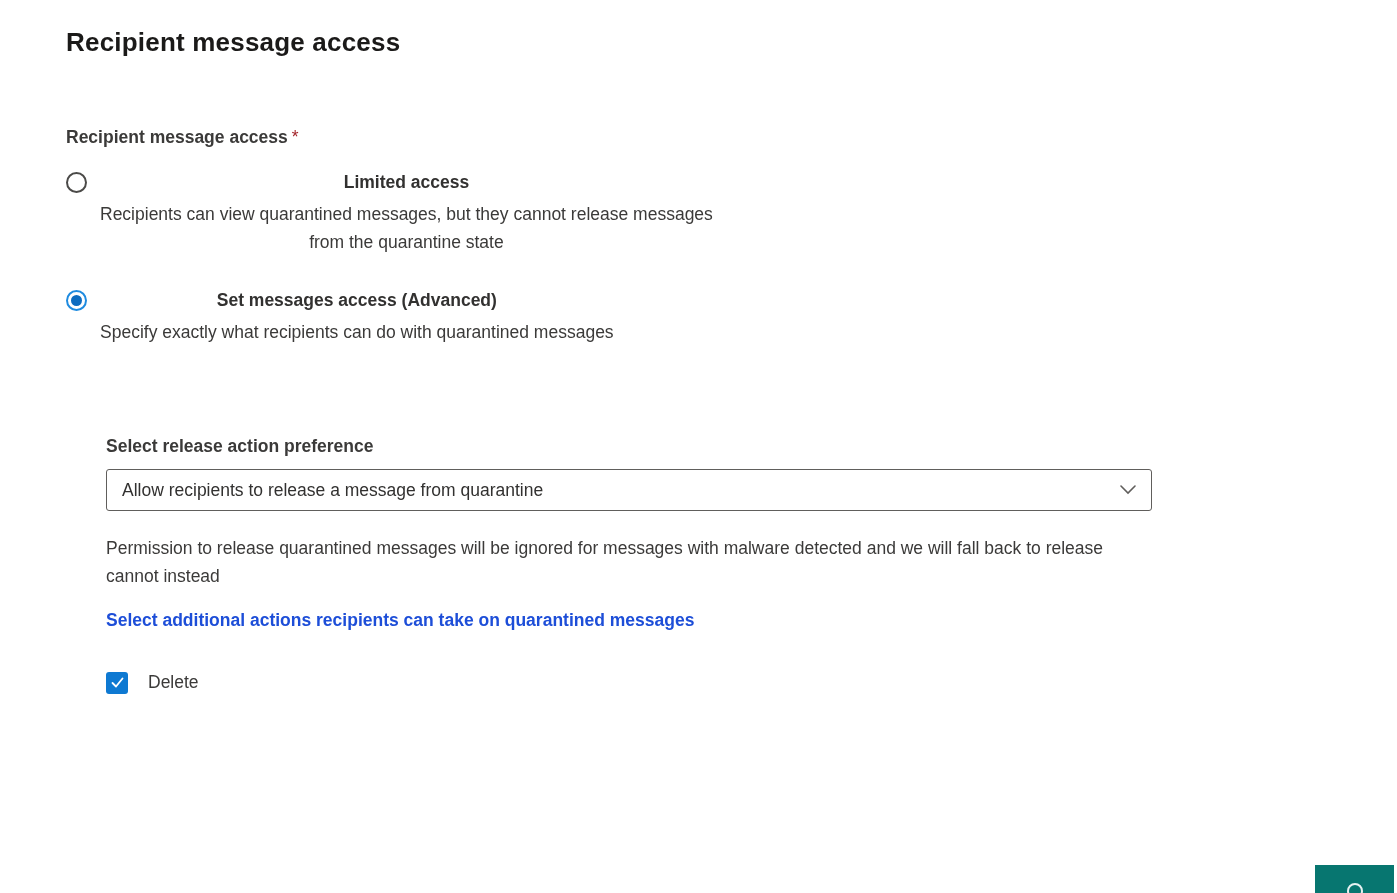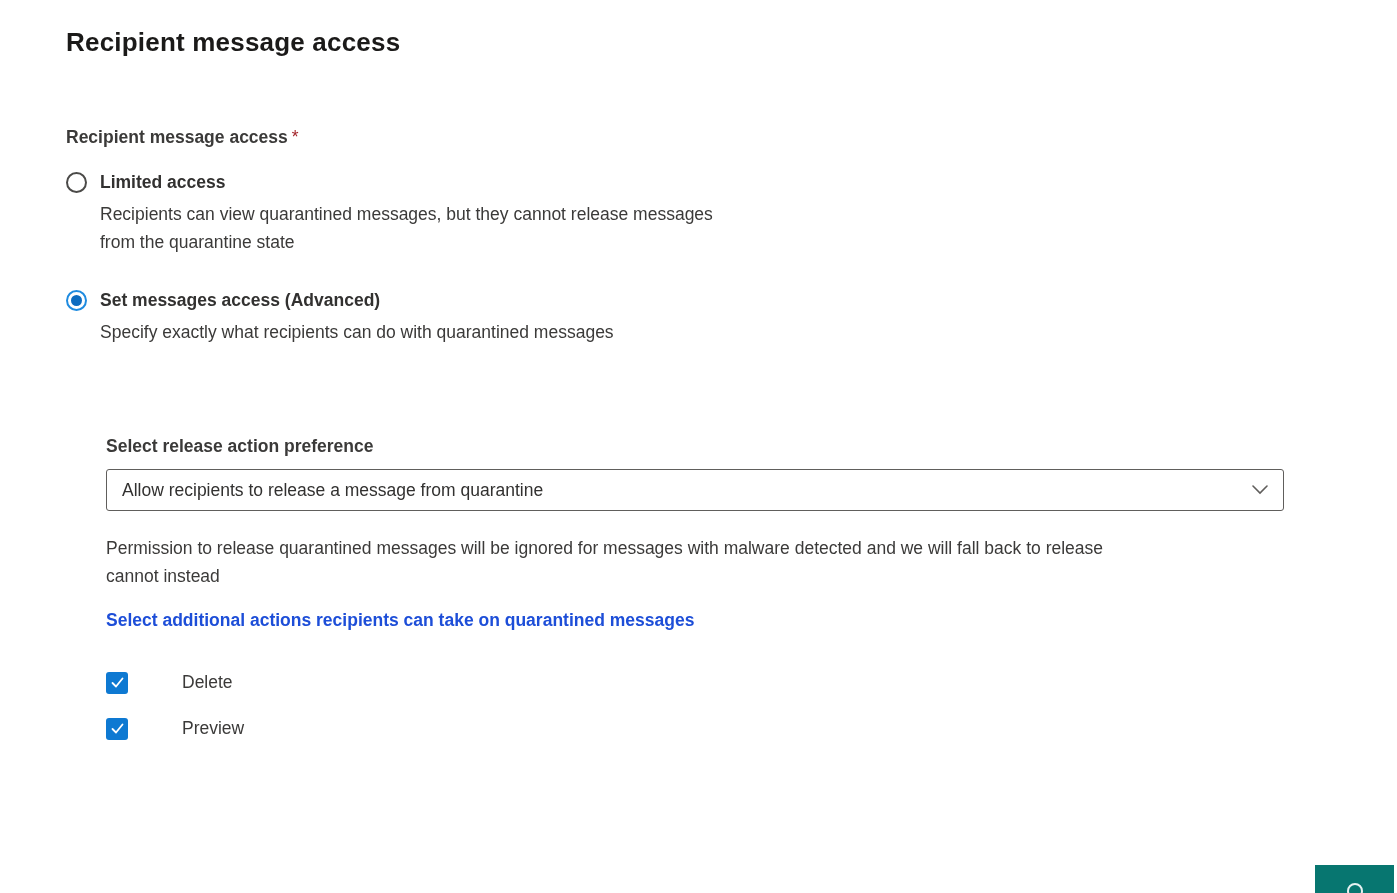--- a/index.html
+++ b/index.html
@@ -24,48 +24,48 @@
   }
   .link { color:#1a86d4; text-decoration:none; cursor:pointer; }
 
   .field-label {
     margin-top:68px; font-size:17.5px; font-weight:700; color:#3b3a39;
     line-height:24px;
   }
   .required { color:#a4262c; font-weight:400; margin-left:4px; }
 
   .radio-group { margin-top:21px; }
-  .radio-item { display:flex; margin-bottom:32px; cursor:pointer; }
+  .radio-item { display:flex; margin-bottom:32px; cursor:pointer;text-align:center; }
   .radio-circle {
     width:21px; height:21px; box-sizing:border-box; flex:none;
     border:2px solid #4b4a48; border-radius:50%; margin-top:2px;
     background:#fff; display:flex; align-items:center; justify-content:center;
   }
   .radio-item.selected .radio-circle { border-color:#1e8be0; }
   .radio-dot { width:11px; height:11px; border-radius:50%; background:#0d6cc0; }
   .radio-body { margin-left:13px; }
   .radio-label { font-size:17.5px; font-weight:700; line-height:24px; color:#323130; }
   .radio-desc { font-size:17.5px; line-height:28px; margin-top:6px; color:#3b3a39; }
 
   .subsection { margin-left:40px; margin-top:88px; }
   .sub-label { font-size:17.5px; font-weight:700; line-height:24px; color:#3b3a39; }
 
   .dropdown {
-    margin-top:11px; width:1178px; height:42px; box-sizing:border-box;
+    margin-top:11px; width:1046px; height:42px; box-sizing:border-box;
     border:1px solid #605e5c; border-radius:3px; background:#fff;
     display:flex; align-items:center; justify-content:space-between;
     padding:0 15px; font-size:17.5px; color:#323130; cursor:pointer;
   }
   .chevron { flex:none; margin-left:12px; display:flex; align-items:center; }
 
   .note { margin-top:23px; font-size:17.5px; line-height:28px; color:#3b3a39; max-width:1229px; }
 
   .actions-label { margin-top:12px; font-size:17.5px; font-weight:700; line-height:24px; color:#1d4ed8; }
   .actions-rows { margin-top:40px; }
-  .checkbox-row { display:flex; align-items:center; margin-bottom:24px; cursor:pointer;gap:34px; }
+  .checkbox-row { display:flex; align-items:center; margin-bottom:24px; cursor:pointer; }
   .checkbox {
     width:22px; height:22px; box-sizing:border-box; flex:none;
     border-radius:3px; display:flex; align-items:center; justify-content:center;
   }
   .checkbox.checked { background:#0e79d2; }
   .checkbox.unchecked { background:#fff; border:1.5px solid #3b3a39; }
   .checkbox-label { margin-left:20px; font-size:17.5px; color:#3b3a39; }
 
   .help-button {
     position:absolute; right:3px; bottom:0;
@@ -131,28 +131,20 @@
 
       <div class="checkbox-row">
         <span class="checkbox checked">
           <svg width="15" height="15" viewBox="0 0 15 15">
               <path d="M2.5 8 L6 11.5 L12.5 3.5" fill="none" stroke="#ffffff" stroke-width="1.8" stroke-linecap="round" stroke-linejoin="round"></path>
             </svg>
         </span>
         <span class="checkbox-label">Delete</span>
       </div>
 
-      <div class="checkbox-row">
-        <span class="checkbox checked">
-          <svg width="15" height="15" viewBox="0 0 15 15">
-              <path d="M2.5 8 L6 11.5 L12.5 3.5" fill="none" stroke="#ffffff" stroke-width="1.8" stroke-linecap="round" stroke-linejoin="round"></path>
-            </svg>
-        </span>
-        <span class="checkbox-label">Preview</span>
-      </div>
 
 
     </div>
 
   </div>
 
 </div>
 
 <div class="help-button">
   <span class="help-glyph"></span>

